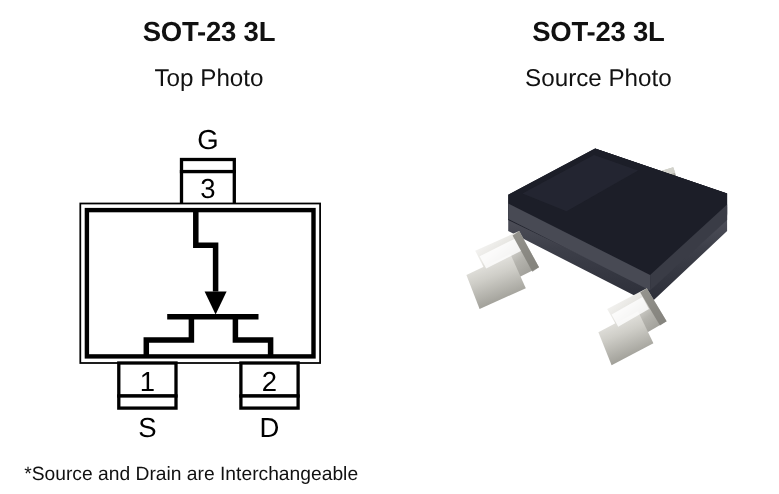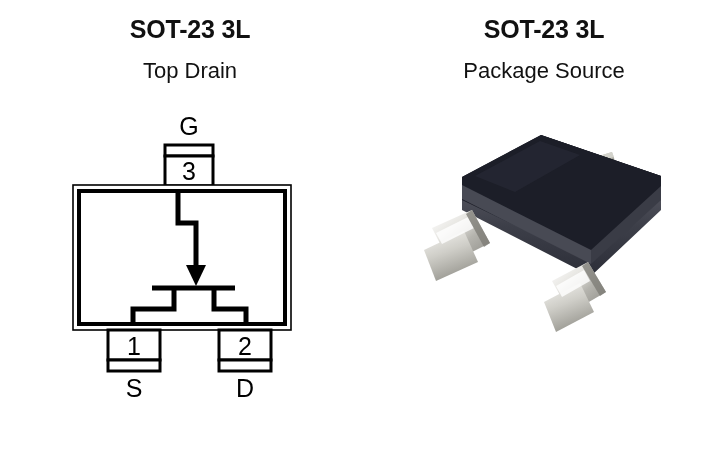--- a/index.html
+++ b/index.html
@@ -71,21 +71,21 @@
     top: 0;
   }
 </style>
 </head>
 <body>
 
 <div class="panel" id="panel-schematic">
 
   <div class="title-main">SOT-23 3L</div>
 
-  <div class="title-sub">Top Drain</div>
+  <div class="title-sub">Top Photo</div>
 
   <svg id="schematic-svg" width="380" height="290" viewBox="0 0 380 290">
 
     <g>
 
       <rect x="165" y="35" width="48" height="11" fill="#ffffff" stroke="#000000" stroke-width="3"></rect>
 
       <rect x="165" y="46" width="48" height="30" fill="#ffffff" stroke="#000000" stroke-width="3"></rect>
     </g>
 
@@ -119,27 +119,28 @@
     <text x="189" y="70" text-anchor="middle" font-family="Liberation Sans, sans-serif" font-size="25" fill="#000000">3</text>
     <text x="189" y="25" text-anchor="middle" font-family="Liberation Sans, sans-serif" font-size="25" fill="#000000">G</text>
 
     <text x="134" y="245" text-anchor="middle" font-family="Liberation Sans, sans-serif" font-size="25" fill="#000000">1</text>
     <text x="134" y="287" text-anchor="middle" font-family="Liberation Sans, sans-serif" font-size="25" fill="#000000">S</text>
 
     <text x="245" y="245" text-anchor="middle" font-family="Liberation Sans, sans-serif" font-size="25" fill="#000000">2</text>
     <text x="245" y="287" text-anchor="middle" font-family="Liberation Sans, sans-serif" font-size="25" fill="#000000">D</text>
   </svg>
 
+  <div id="footnote">*Source and Drain are Interchangeable</div>
 </div>
 
 <div class="panel" id="panel-photo">
 
   <div class="title-main">SOT-23 3L</div>
 
-  <div class="title-sub">Package Source</div>
+  <div class="title-sub">Source Photo</div>
 
   <svg id="photo-svg" width="328" height="449" viewBox="0 0 328 449">
     <defs>
       <linearGradient id="gTop" x1="0" y1="0" x2="0.25" y2="1">
         <stop offset="0%" stop-color="#23242f"></stop>
         <stop offset="55%" stop-color="#1a1b26"></stop>
         <stop offset="100%" stop-color="#14151e"></stop>
       </linearGradient>
       <linearGradient id="gFront" x1="0" y1="0" x2="0" y2="1">
         <stop offset="0%" stop-color="#52535d"></stop>

